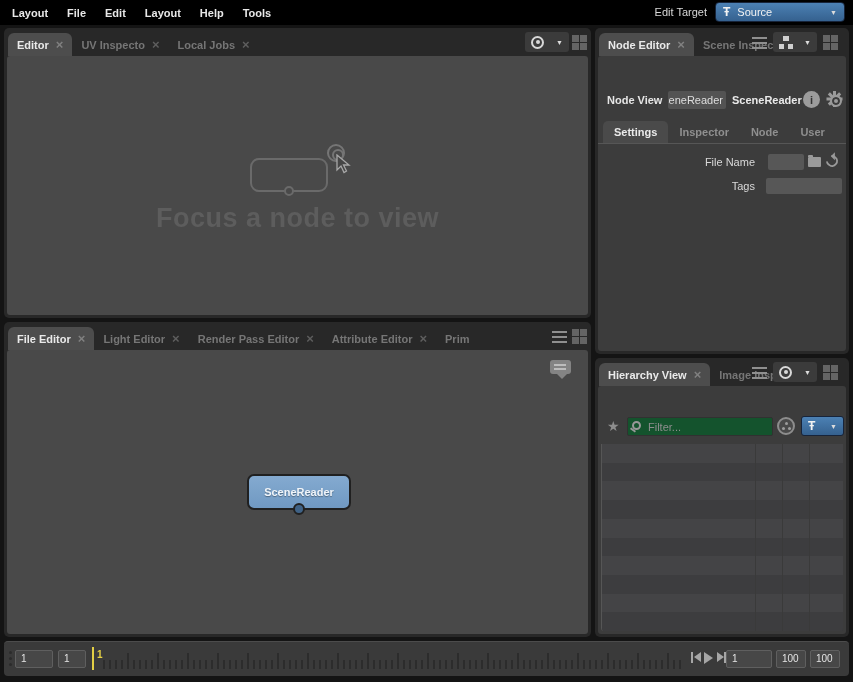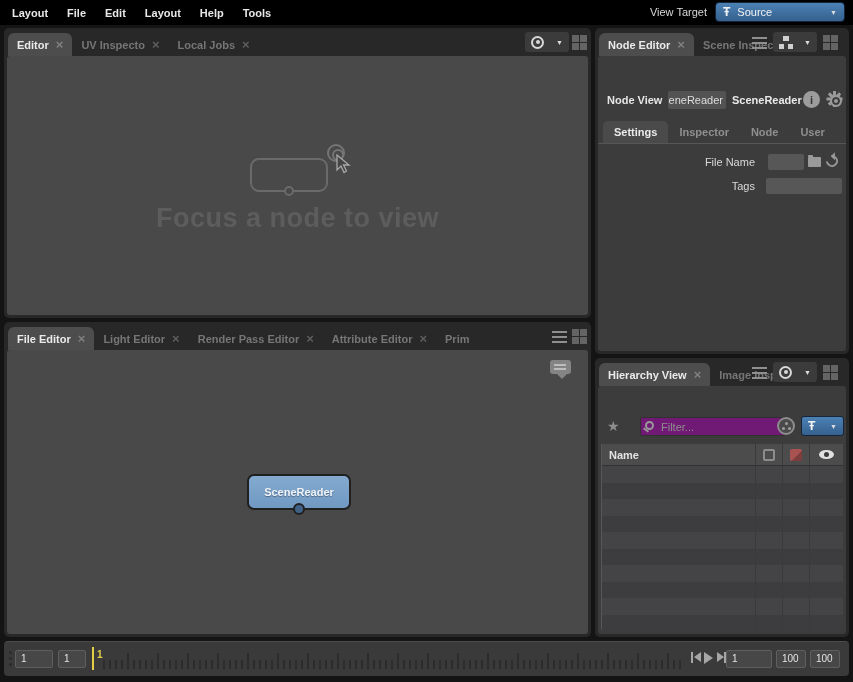--- a/index.html
+++ b/index.html
@@ -116,21 +116,21 @@
                 background:linear-gradient(var(--node-blue-light,#84aad0), var(--node-blue,#7099c2));
                 border:2px solid #202020; border-radius:7px; display:flex; align-items:center; justify-content:center;
                 color:#f0f5fa; font-size:11px; font-weight:bold; text-shadow:0 1px 1px rgba(0,0,0,.35); }
   .graph-node-plug { position:absolute; left:286px; top:153px; width:12px; height:12px; border-radius:50%;
                      background:#3f6286; border:2px solid #202020; }
 
   
   #hierarchy-panel { left:595px; top:358px; width:254px; height:279px; }
   .filter-row { position:absolute; left:0; top:30px; width:100%; height:26px; }
   .icon-star { position:absolute; left:9px; top:3px; color:#8d8d8d; font-size:14px; line-height:1; }
-  .filter-box { position:absolute; left:42px; top:1px; width:146px; height:19px; background:#701a75;
+  .filter-box { position:absolute; left:29px; top:1px; width:146px; height:19px; background:#14532d;
                 border:1px solid #313131; border-radius:2px; display:flex; align-items:center;text-decoration:underline; }
   .icon-mag { position:absolute; left:4px; top:3px; width:9px; height:9px; border:2px solid #989898;
               border-radius:50%; }
   .icon-mag::after { content:""; position:absolute; left:-4px; top:6px; width:6px; height:2px; background:#989898;
                      transform:rotate(35deg); }
   .filter-input { position:absolute; left:20px; top:0; width:120px; height:17px; background:transparent; border:none;
                   outline:none; color:#cdcdcd; font-size:11px; font-family:inherit; }
   .filter-input::placeholder { color:#8e8e8e; }
   .icon-setdots { position:absolute; left:179px; top:1px; width:18px; height:18px; border-radius:50%;
                   background:#4a4a4a; border:2px solid #8d8d8d; }
@@ -199,21 +199,21 @@
   <div class="menubar">
     <div class="menus" id="menus">
         <div class="menu-item">Layout</div>
         <div class="menu-item">File</div>
         <div class="menu-item">Edit</div>
         <div class="menu-item">Layout</div>
         <div class="menu-item">Help</div>
         <div class="menu-item">Tools</div>
       </div>
     <div class="edit-target">
-      <span class="et-label">View Target</span>
+      <span class="et-label">Edit Target</span>
       <div class="et-dropdown">
         <span class="glyph-target">Ŧ</span>
         <span class="et-value">Source</span>
         <span class="caret">▼</span>
       </div>
     </div>
   </div>
 
   <div class="panel" id="viewer-panel">
     <div class="tabbar" style="padding-right:84px;">
@@ -358,32 +358,20 @@
           <span class="icon-mag"></span>
           <input class="filter-input" placeholder="Filter..." style="">
         </div>
         <span class="icon-setdots"></span>
         <div class="hv-btn">
           <span class="glyph-target">Ŧ</span>
           <span class="caret">▼</span>
         </div>
       </div>
       <div class="hv-table">
-        <div class="hv-header">
-          <div class="h-cell name">Name</div>
-          <div class="h-cell icon">
-            <span class="icon-cube-gray"></span>
-          </div>
-          <div class="h-cell icon">
-            <span class="icon-cube-red"></span>
-          </div>
-          <div class="h-cell icon last">
-            <span class="icon-eye"></span>
-          </div>
-        </div>
         <div id="h-rows">
             <div class="h-row even">
               <div class="h-cell name"></div>
               <div class="h-cell icon"></div>
               <div class="h-cell icon"></div>
               <div class="h-cell icon last"></div>
             </div>
             <div class="h-row odd">
               <div class="h-cell name"></div>
               <div class="h-cell icon"></div>

